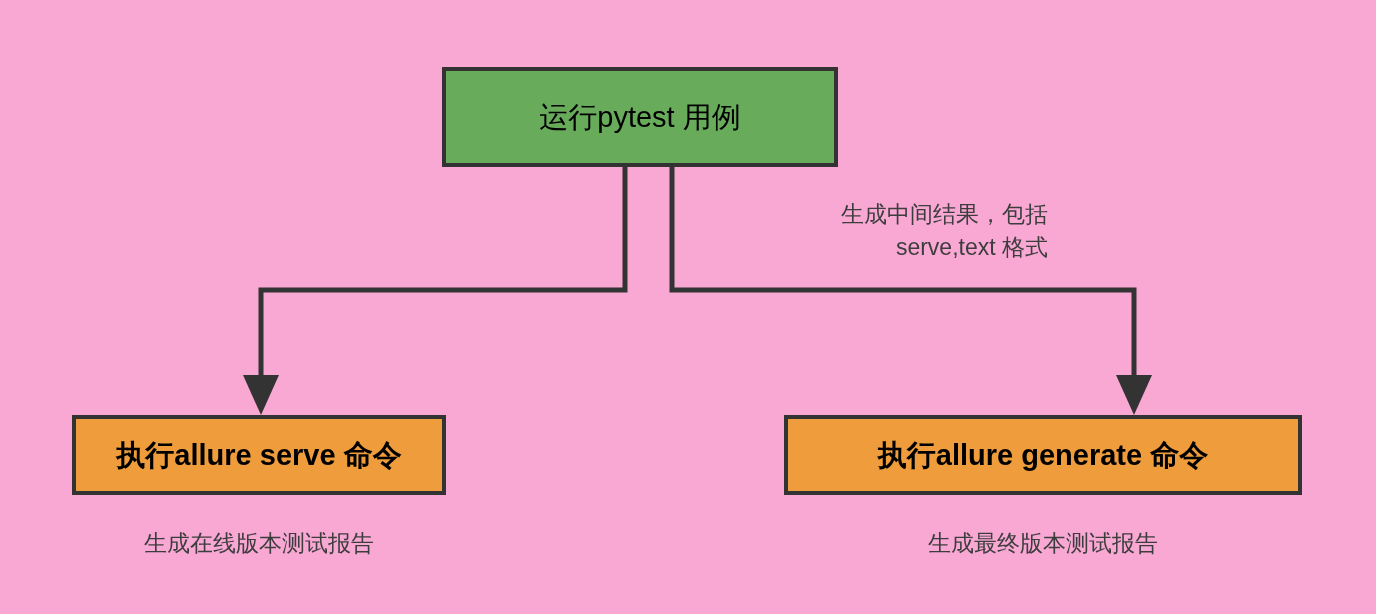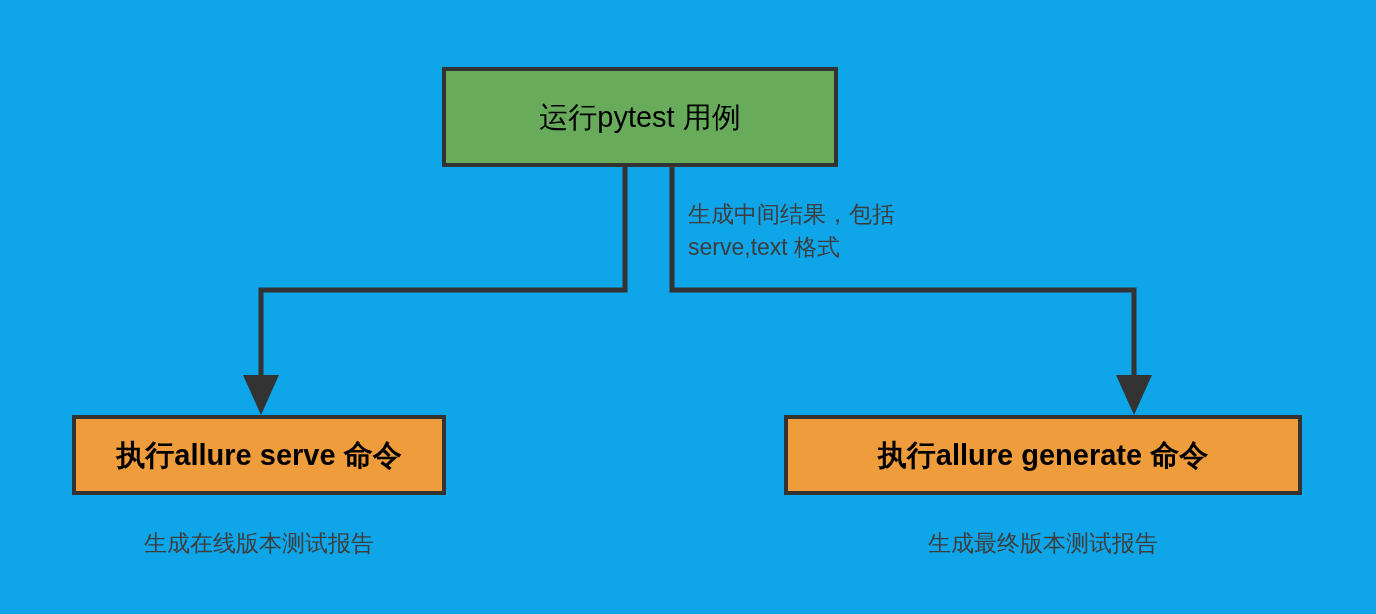--- a/index.html
+++ b/index.html
@@ -8,21 +8,21 @@
     background: #ffffff;
   }
   body {
     font-family: "Liberation Sans", "DejaVu Sans", sans-serif;
     -webkit-font-smoothing: antialiased;
   }
   #canvas {
     position: relative;
     width: 1376px;
     height: 614px;
-    background: #0ea5e9;
+    background: #f9a8d4;
     overflow: hidden;
   }
   #edges {
     position: absolute;
     left: 0;
     top: 0;
     width: 1376px;
     height: 614px;
   }
 
@@ -68,21 +68,21 @@
     background: #ee9c3c;
     font-size: 29px;
     font-weight: 700;
   }
 
   .edge-label {
     position: absolute;
     color: #3d3d3d;
     font-size: 23px;
     line-height: 1.42;
-    text-align: left;
+    text-align: right;
     white-space: nowrap;
   }
   #edge-label-intermediate {
     left: 688px;
     top: 198px;
     width: 360px;
   }
   .edge-label-line {
     display: block;
   }

